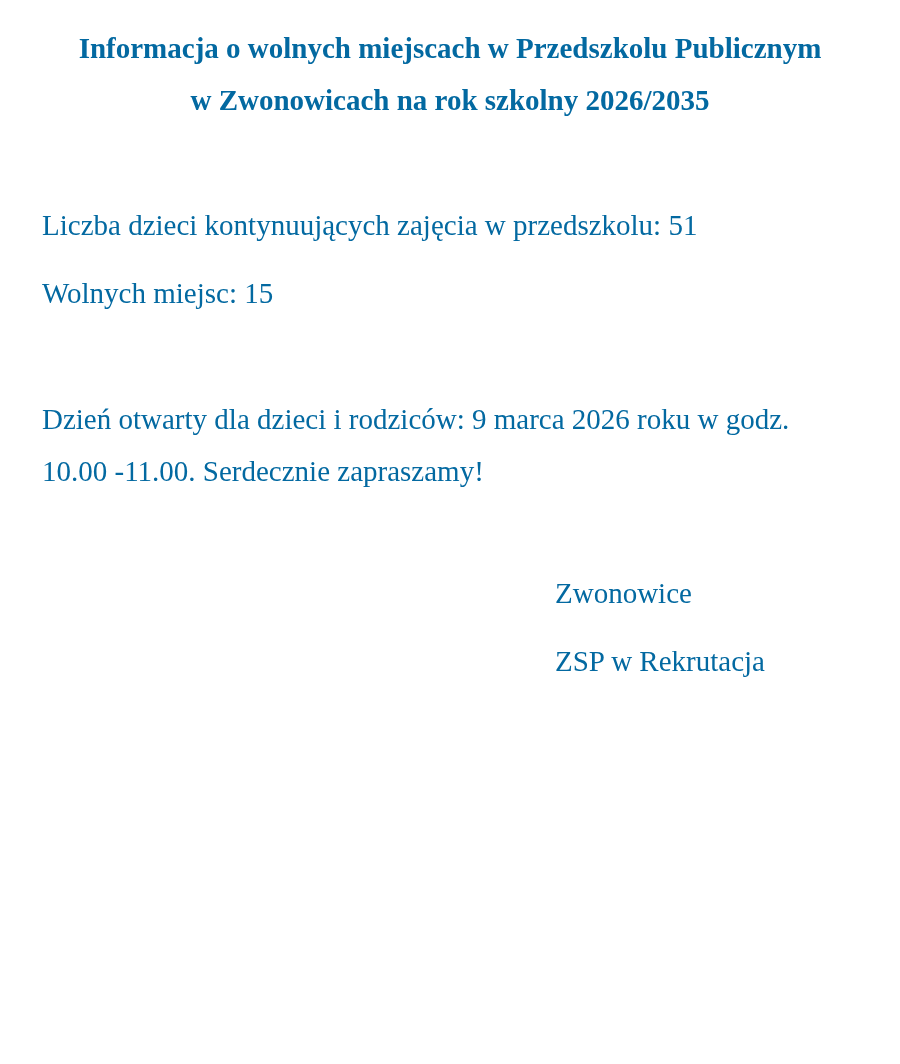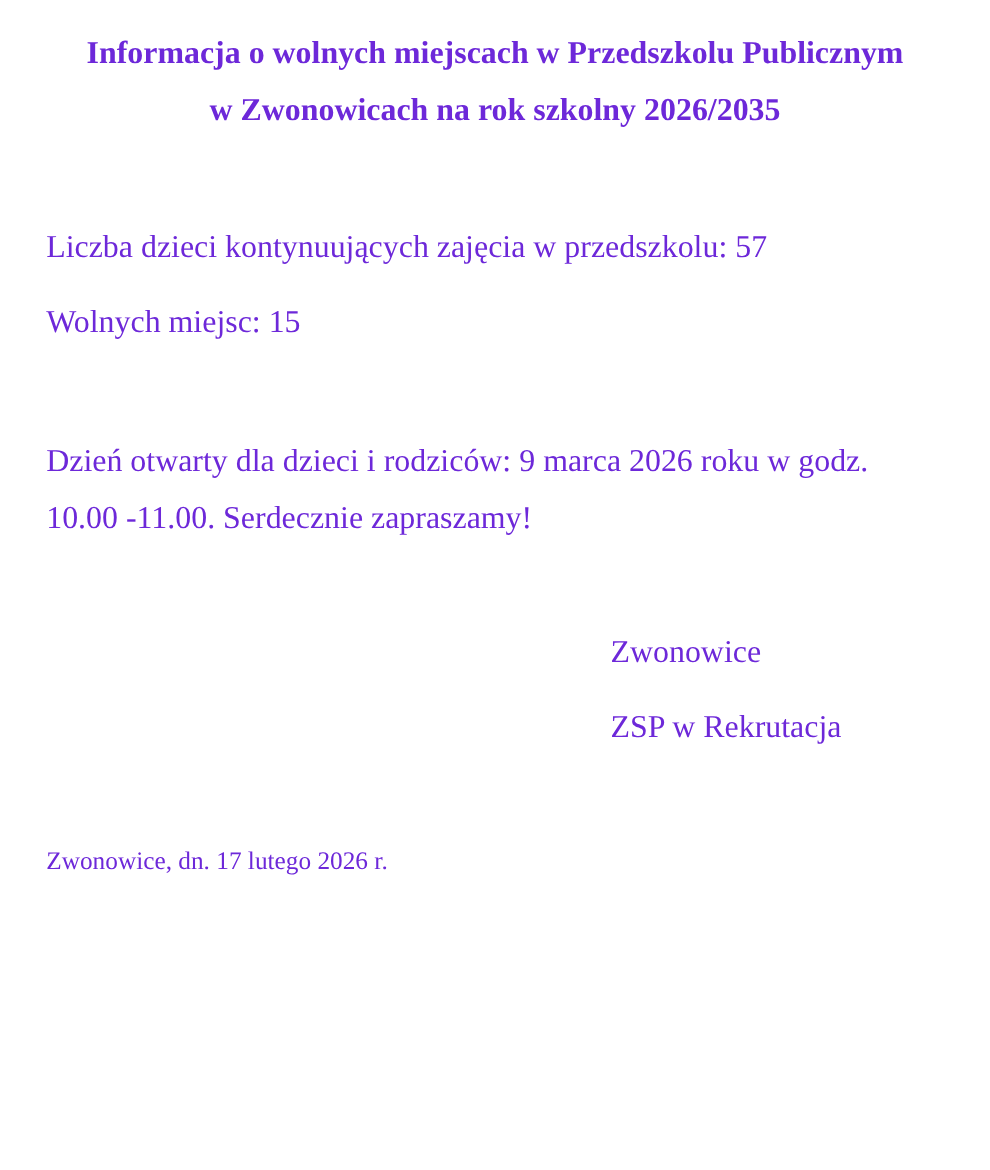--- a/index.html
+++ b/index.html
@@ -9,21 +9,21 @@
     background: #ffffff;
   }
   .page {
     position: relative;
     width: 900px;
     height: 1064px;
     margin: 0 auto;
     box-sizing: border-box;
     padding: 22px 42px 0 42px;
     background: #ffffff;
-    color: #6d28d9;
+    color: #0369a1;
     font-family: "Liberation Serif", "DejaVu Serif", serif;
     font-size: 29px;
     line-height: 52px;
     overflow: hidden;
   }
   .doc-title {
     margin: 0 0 73px 0;
     font-size: 29px;
     font-weight: bold;
     text-align: center;
@@ -54,27 +54,26 @@
 <body>
 
 <div class="page">
 
   <h1 class="doc-title">
     <span class="title-line">Informacja o wolnych miejscach w Przedszkolu Publicznym</span>
     <span class="title-line">w Zwonowicach na rok szkolny 2026/2035</span>
   </h1>
 
 
-  <p class="para">Liczba dzieci kontynuujących zajęcia w przedszkolu: 57</p>
+  <p class="para">Liczba dzieci kontynuujących zajęcia w przedszkolu: 51</p>
 
   <p class="para">Wolnych miejsc: 15</p>
 
   <p class="para open-day">Dzień otwarty dla dzieci i rodziców: 9 marca 2026 roku w godz. 10.00 -11.00. Serdecznie zapraszamy!</p>
 
 
   <div class="signature-block">
     <p>Zwonowice</p>
     <p>ZSP w Rekrutacja</p>
   </div>
 
-  <p class="dateline">Zwonowice, dn. 17 lutego 2026 r.</p>
 
 </div>
 
 </body></html>

